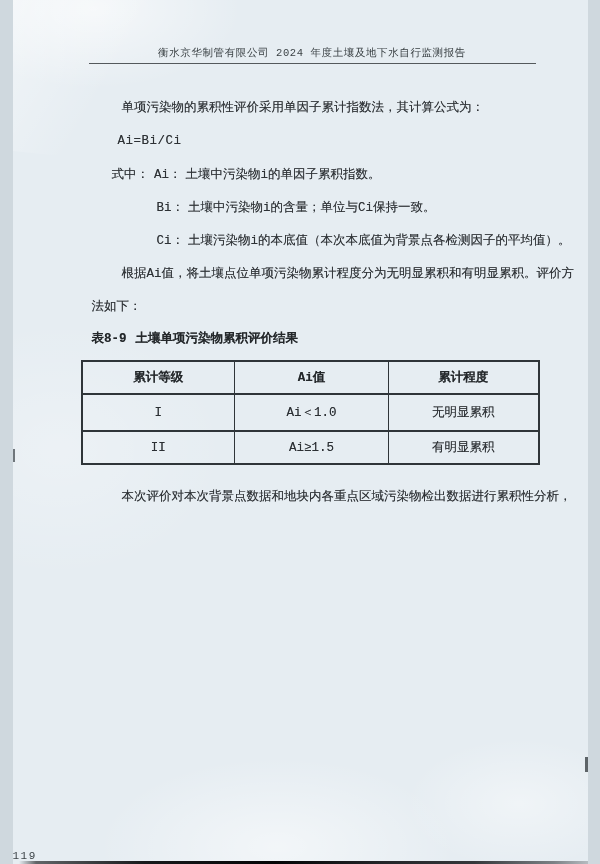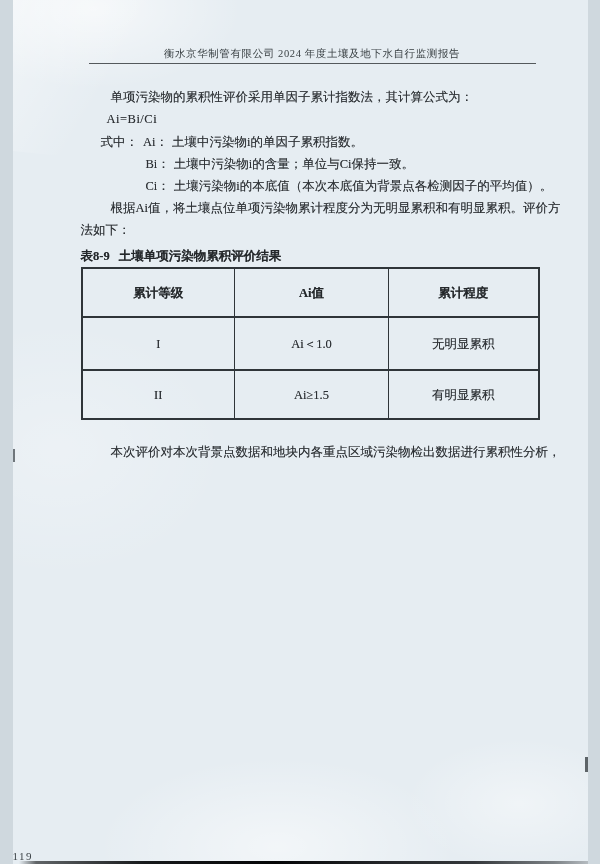--- a/index.html
+++ b/index.html
@@ -7,21 +7,21 @@
     position:relative;
     width:575px;height:864px;
     margin:0 auto;
     overflow:hidden;
     background:
       radial-gradient(ellipse 240px 130px at 14% 1%, rgba(255,255,255,0.60), rgba(255,255,255,0) 62%),
       radial-gradient(ellipse 300px 150px at 46% 98%, rgba(255,255,255,0.50), rgba(255,255,255,0) 60%),
       radial-gradient(ellipse 190px 110px at 88% 93%, rgba(255,255,255,0.40), rgba(255,255,255,0) 60%),
       radial-gradient(ellipse 260px 200px at 8% 52%, rgba(255,255,255,0.25), rgba(255,255,255,0) 65%),
       #e6edf2;
-    font-family:Liberation Serif, serif;
+    font-family:Liberation Mono, monospace;
     color:#2d3135;
   }
   .scan-streak{
     position:absolute;left:-50px;top:-40px;width:280px;height:200px;
     background:linear-gradient(115deg, rgba(255,255,255,0.65), rgba(255,255,255,0) 55%);
     transform:rotate(6deg);
     pointer-events:none;
   }
   .header{
     position:absolute;top:47px;left:76px;width:447px;
@@ -31,21 +31,21 @@
     color:#3a4144;
     padding-bottom:3px;
     border-bottom:1px solid #54595c;
     white-space:nowrap;
   }
   .content{
     position:absolute;top:86px;left:68px;width:472px;
     font-size:12.5px;line-height:22px;
     text-shadow:0 0 0.5px rgba(45,49,53,0.55);
   }
-  .content p{margin:0;white-space:nowrap;}
+  .content p{margin:11px;white-space:nowrap;}
   .indent{text-indent:30px;}
   .formula{line-height:23px;padding-left:26px;letter-spacing:0.5px;}
   .where-line{padding-left:20px;}
   .where-label{margin-right:5px;}
   .def-line{padding-left:65px;}
   .def-term{margin-right:4px;}
   .caption{
     margin-top:5px !important;
     text-align:left;font-weight:bold;font-size:12.5px;line-height:20px;
     color:#23272a;
@@ -59,21 +59,21 @@
     border:2px solid #2f3539;
   }
   th,td{
     border-left:1px solid #2f3539;
     border-right:1px solid #2f3539;
     border-top:2px solid #2f3539;
     border-bottom:2px solid #2f3539;
     text-align:center;vertical-align:middle;
     font-size:12.5px;
     color:#2b2f33;
-    padding:12px;
+    padding:4px;
   }
   th{font-weight:bold;height:23px;color:#23272a;}
   tr.row-1 td{height:27px;}
   tr.row-2 td{height:23px;}
   .closing-p{margin-top:21px !important;text-align:center;}
   .footer{
     position:absolute;top:850px;left:0;width:600px;
     text-align:left;font-size:11px;letter-spacing:1.5px;color:#3d4448;
   }
   .scan-bottom-edge{

